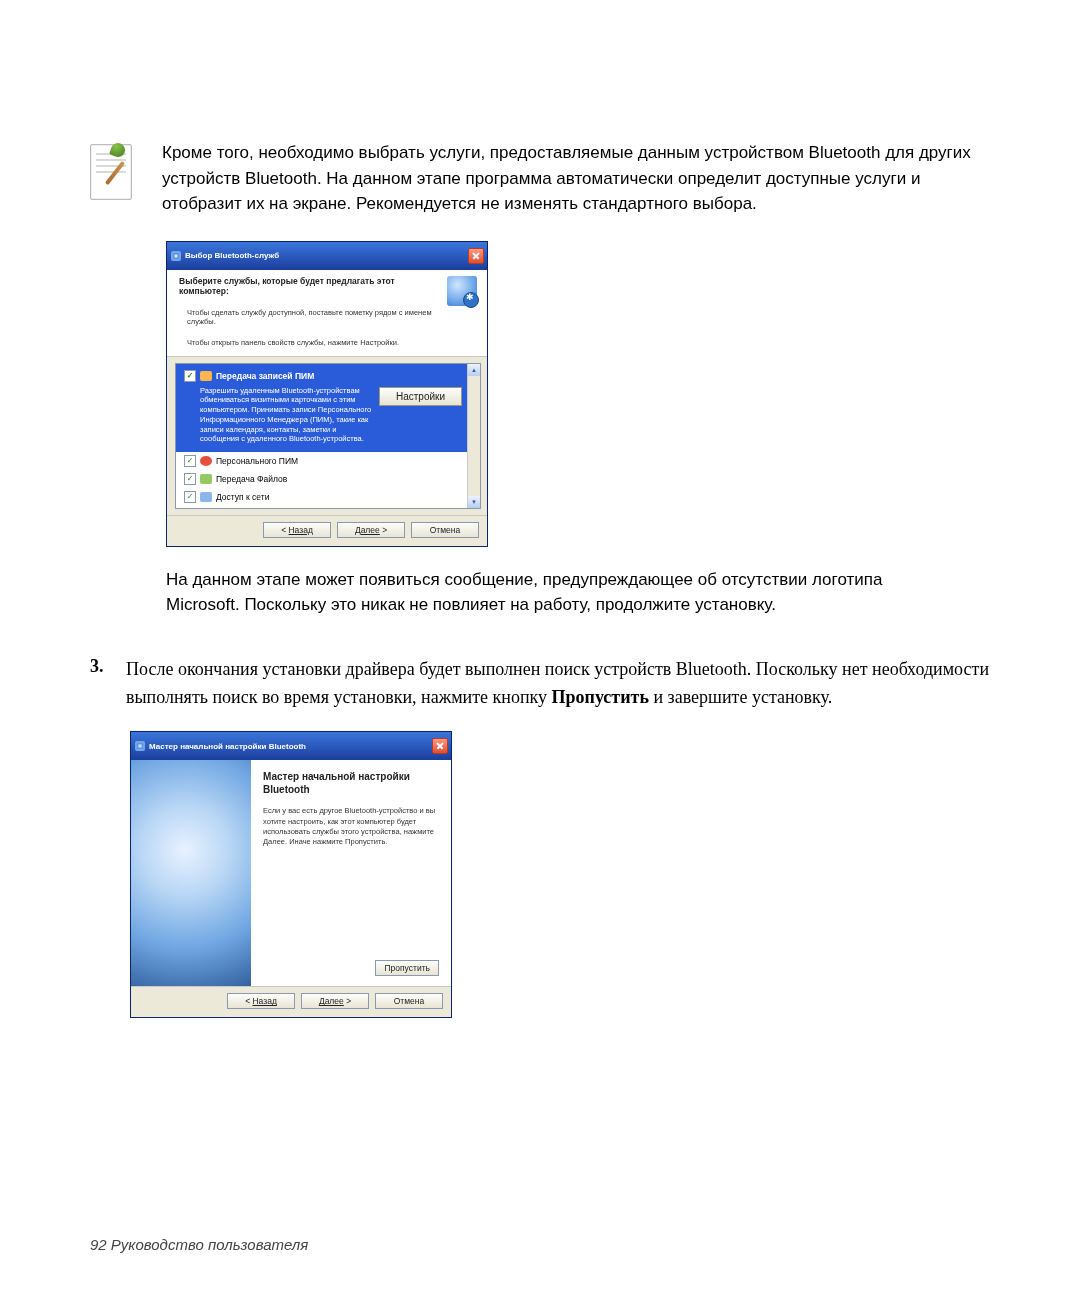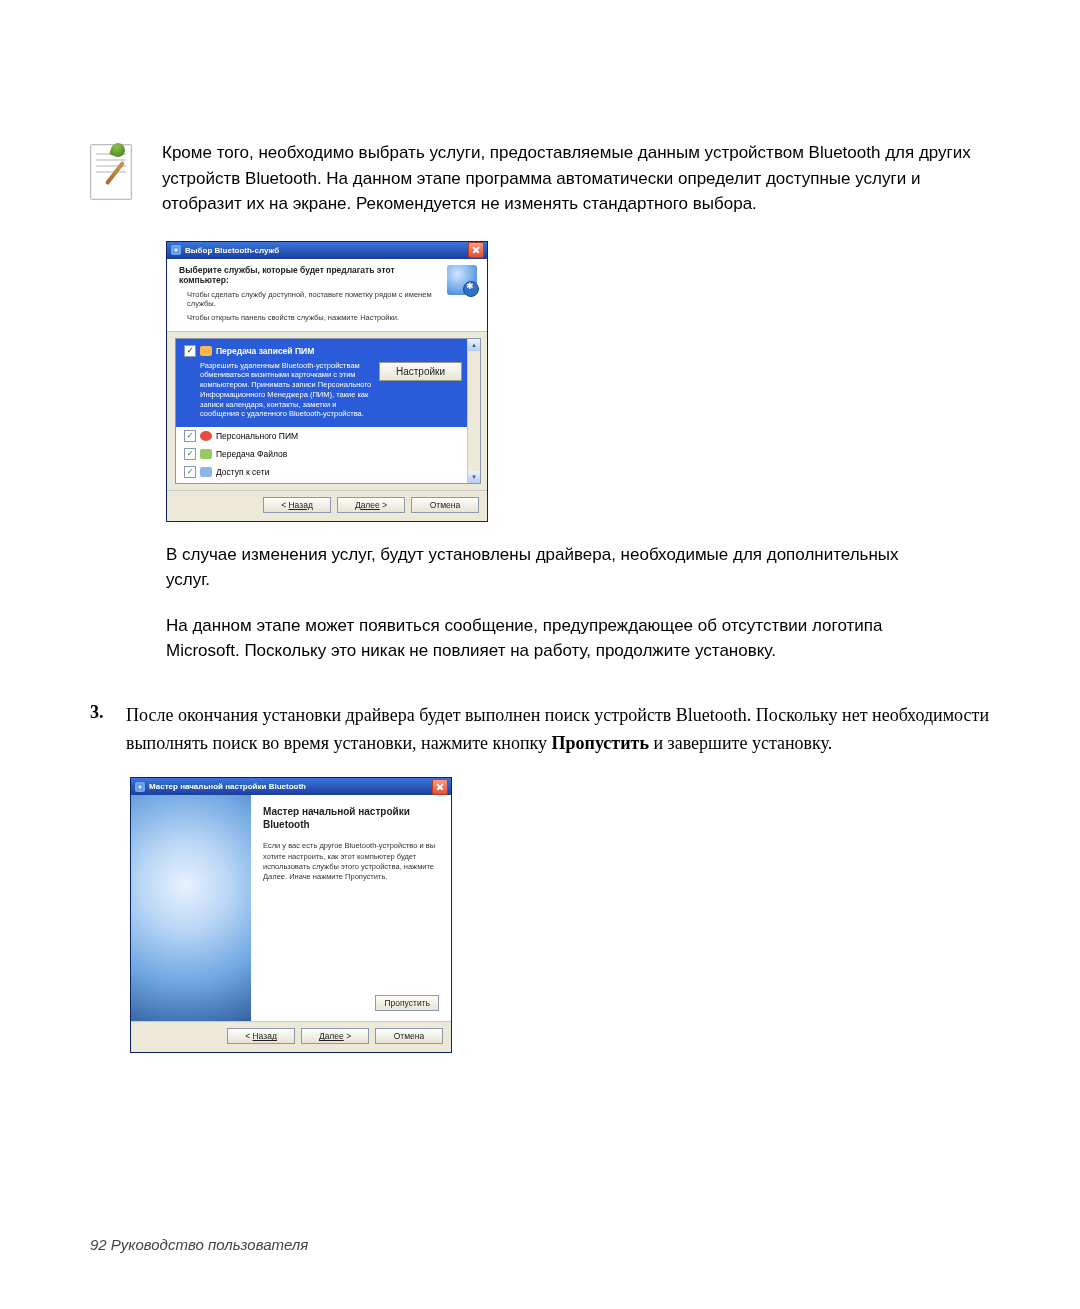--- a/index.html
+++ b/index.html
@@ -73,21 +73,21 @@
     width: 320px;
     border: 1px solid #0a246a;
     background: #ece9d8;
     margin-left: 76px;
     margin-bottom: 20px;
     font-size: 8px;
     font-family: Tahoma, Arial, sans-serif;
     color: #222;
   }
   .dlg-titlebar {
-    height: 17px;
+    height: 28px;
     background: linear-gradient(#3b76dd, #1a3e9c);
     color: #fff;
     display: flex;
     align-items: center;
     padding: 0 3px 0 4px;
     font-weight: bold;
     font-size: 8px;
   }
   .dlg-ico {
     width: 10px; height: 10px;
@@ -117,21 +117,21 @@
   .dlg-close::after  { transform: rotate(-45deg); }
 
   .dlg-header {
     padding: 6px 10px 8px 12px;
     background: #fff;
     display: flex; align-items: flex-start; gap: 6px;
     border-bottom: 1px solid #c8c8c8;
   }
   .dlg-header-text { flex: 1; }
   .dlg-header-text .bold { font-weight: bold; font-size: 8.5px; }
-  .dlg-header-text .sub { margin-top: 5px; font-size: 7.5px; color: #333; line-height: 1.25; padding-left:8px; }
+  .dlg-header-text .sub { margin-top: 12px; font-size: 7.5px; color: #333; line-height: 1.25; padding-left:8px; }
   .dlg-header-icon {
     width: 30px; height: 30px;
     background: radial-gradient(circle at 35% 30%, #cfe6ff 0, #6aa4e8 60%, #2c6abf 100%);
     border-radius: 3px;
     position: relative;
   }
   .bt-badge {
     position:absolute; right:-2px; bottom:-2px;
     width:14px; height:14px;
     background:#2f71c6; border-radius:50%;
@@ -358,21 +358,20 @@
         </div>
       </div>
     </div>
     <div class="dlg-footer">
       <div class="dlg-btn">&lt; <span class="u">Назад</span></div>
       <div class="dlg-btn"><span class="u">Далее</span> &gt;</div>
       <div class="dlg-btn">Отмена</div>
     </div>
   </div>
 
-  <div class="para-block">В случае изменения услуг, будут установлены драйвера, необходимые для дополнительных услуг.</div>
   <div class="para-block">На данном этапе может появиться сообщение, предупреждающее об отсутствии логотипа Microsoft. Поскольку это никак не повлияет на работу, продолжите установку.</div>
 
   <div class="step">
     <div class="num">3.</div>
     <div class="txt">
       <span>После окончания установки драйвера будет выполнен поиск устройств Bluetooth. Поскольку нет необходимости выполнять поиск во время установки, нажмите кнопку </span><b>Пропустить</b><span>  и завершите установку.</span>
     </div>
   </div>
 
   <div class="dialog wiz" style="margin-left:40px;">

